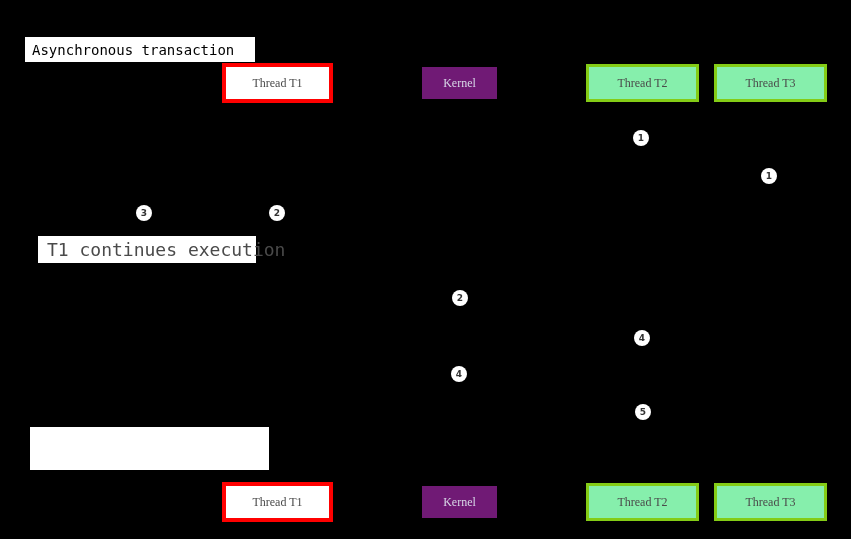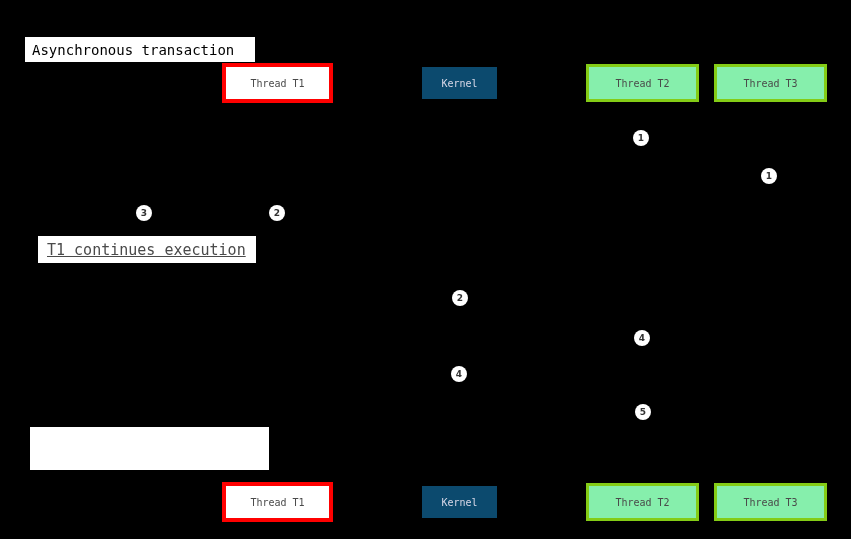--- a/index.html
+++ b/index.html
@@ -34,46 +34,46 @@
     letter-spacing: 0px;
   }
   .note-title {
     color: #000000;
     font-size: 14px;
     padding-left: 7px;
     padding-right: 7px;
   }
   .note-grey {
     color: #4A4A4A;
-    font-size: 15px;
+    font-size: 18px;
     padding-left: 9px;
     padding-right: 9px;
-    text-decoration: underline;
   }
   .note-empty {
     border: none;
   }
 
   
   .participant {
     position: absolute;
     box-sizing: border-box;
     display: flex;
     align-items: center;
     justify-content: center;
     white-space: pre;
-    font-size: 10px;
+    font-size: 12px;
+    font-family: Liberation Serif, serif;
   }
   .p-red {
     background: #FFFFFF;
     border: 4px solid #FF0000;
     color: #4A4A4A;
   }
   .p-blue-fill {
-    background: #0c4a6e;
+    background: #701a75;
     border: none;
     color: #D8D8E8;
   }
   .p-blue-outline {
     background: #86efac;
     border: 3px solid #84cc16;
     color: #4A4A4A;
   }
 
   

